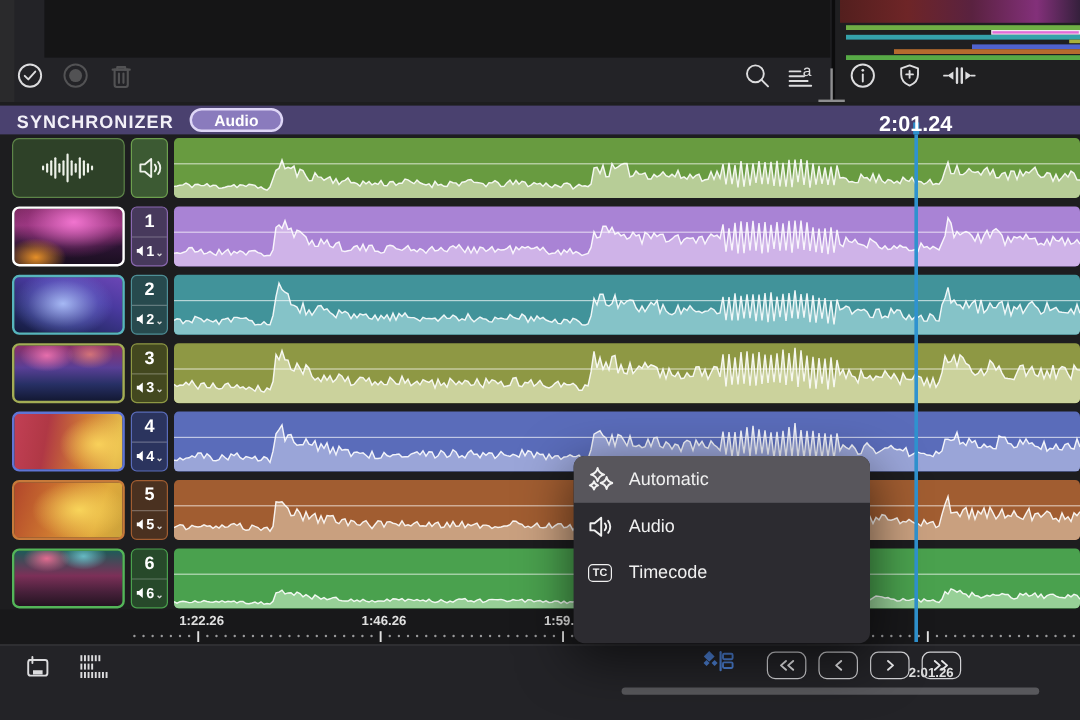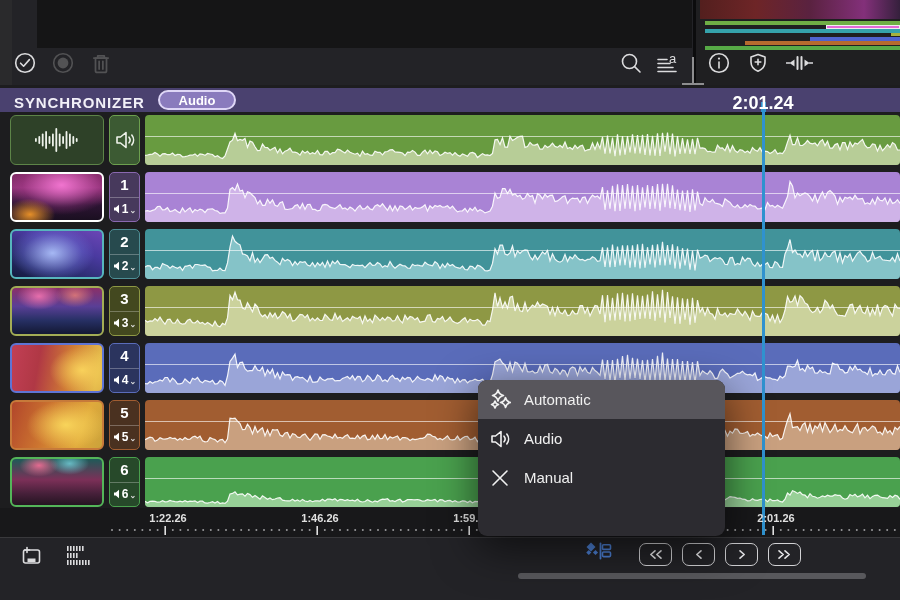--- a/index.html
+++ b/index.html
@@ -444,21 +444,21 @@
         <circle cx="879.6" cy="22" r="1" fill="#9a9a9c"></circle>
         <circle cx="887.2" cy="22" r="1" fill="#9a9a9c"></circle>
         <circle cx="894.8" cy="22" r="1" fill="#9a9a9c"></circle>
       </svg>
   </div>
   <div id="ruler-labels">
       <div class="abs ruler-label" style="left:168px;">1:22.26</div>
       <div class="abs ruler-label" style="left:320px;">1:46.26</div>
       <div class="abs ruler-label" style="left:472px;">1:59.26</div>
       <div class="abs ruler-label" style="left:624px;">2:00.26</div>
-      <div class="abs ruler-label" style="left:776px;">2:01.26</div>
+      <div class="abs ruler-label" style="left:776px;margin-top:43px;">2:01.26</div>
     </div>
 
   <div class="abs bottom-bar"></div>
   <div class="abs" id="bottom-left-icons" style="left:20px;top:544px;display:flex;gap:24px;align-items:center;z-index:5;">
       <div class="tool-icon">
         <svg width="22" height="22" viewBox="0 0 22 22" fill="none" stroke="currentColor" stroke-width="1.6" stroke-linecap="round" stroke-linejoin="round">
           <rect x="3.5" y="6" width="16" height="13" rx="2"></rect>
           <path d="M7 3.5v5M4.5 6h5"></path>
           <path d="M7.5 14.5h8v3.5h-8Z" fill="currentColor" stroke="none"></path>
         </svg>
@@ -535,21 +535,19 @@
         <div class="mi-icon">
           <svg width="20" height="22" viewBox="0 0 20 22" fill="none" stroke="currentColor" stroke-width="1.6" stroke-linecap="round" stroke-linejoin="round">
             <path d="M2 8v6h3.5L11 18.5V3.5L5.5 8Z"></path>
             <path d="M14 8.2a4.4 4.4 0 0 1 0 5.6M16.8 6a8 8 0 0 1 0 10"></path>
           </svg>
         </div>
         <div>Audio</div>
       </div>
       <div class="menu-item">
         <div class="mi-icon">
-          <svg width="20" height="20" viewBox="0 0 20 20" fill="none" stroke="currentColor" stroke-width="1.6" stroke-linecap="round" stroke-linejoin="round">
-            <path d="M3 3l14 14M17 3L3 17"></path>
-          </svg>
-        </div>
-        <div>Manual</div>
+          <div class="tc-badge">TC</div>
+        </div>
+        <div>Timecode</div>
       </div>
     </div>
 
 </div>
 
 </body></html>

